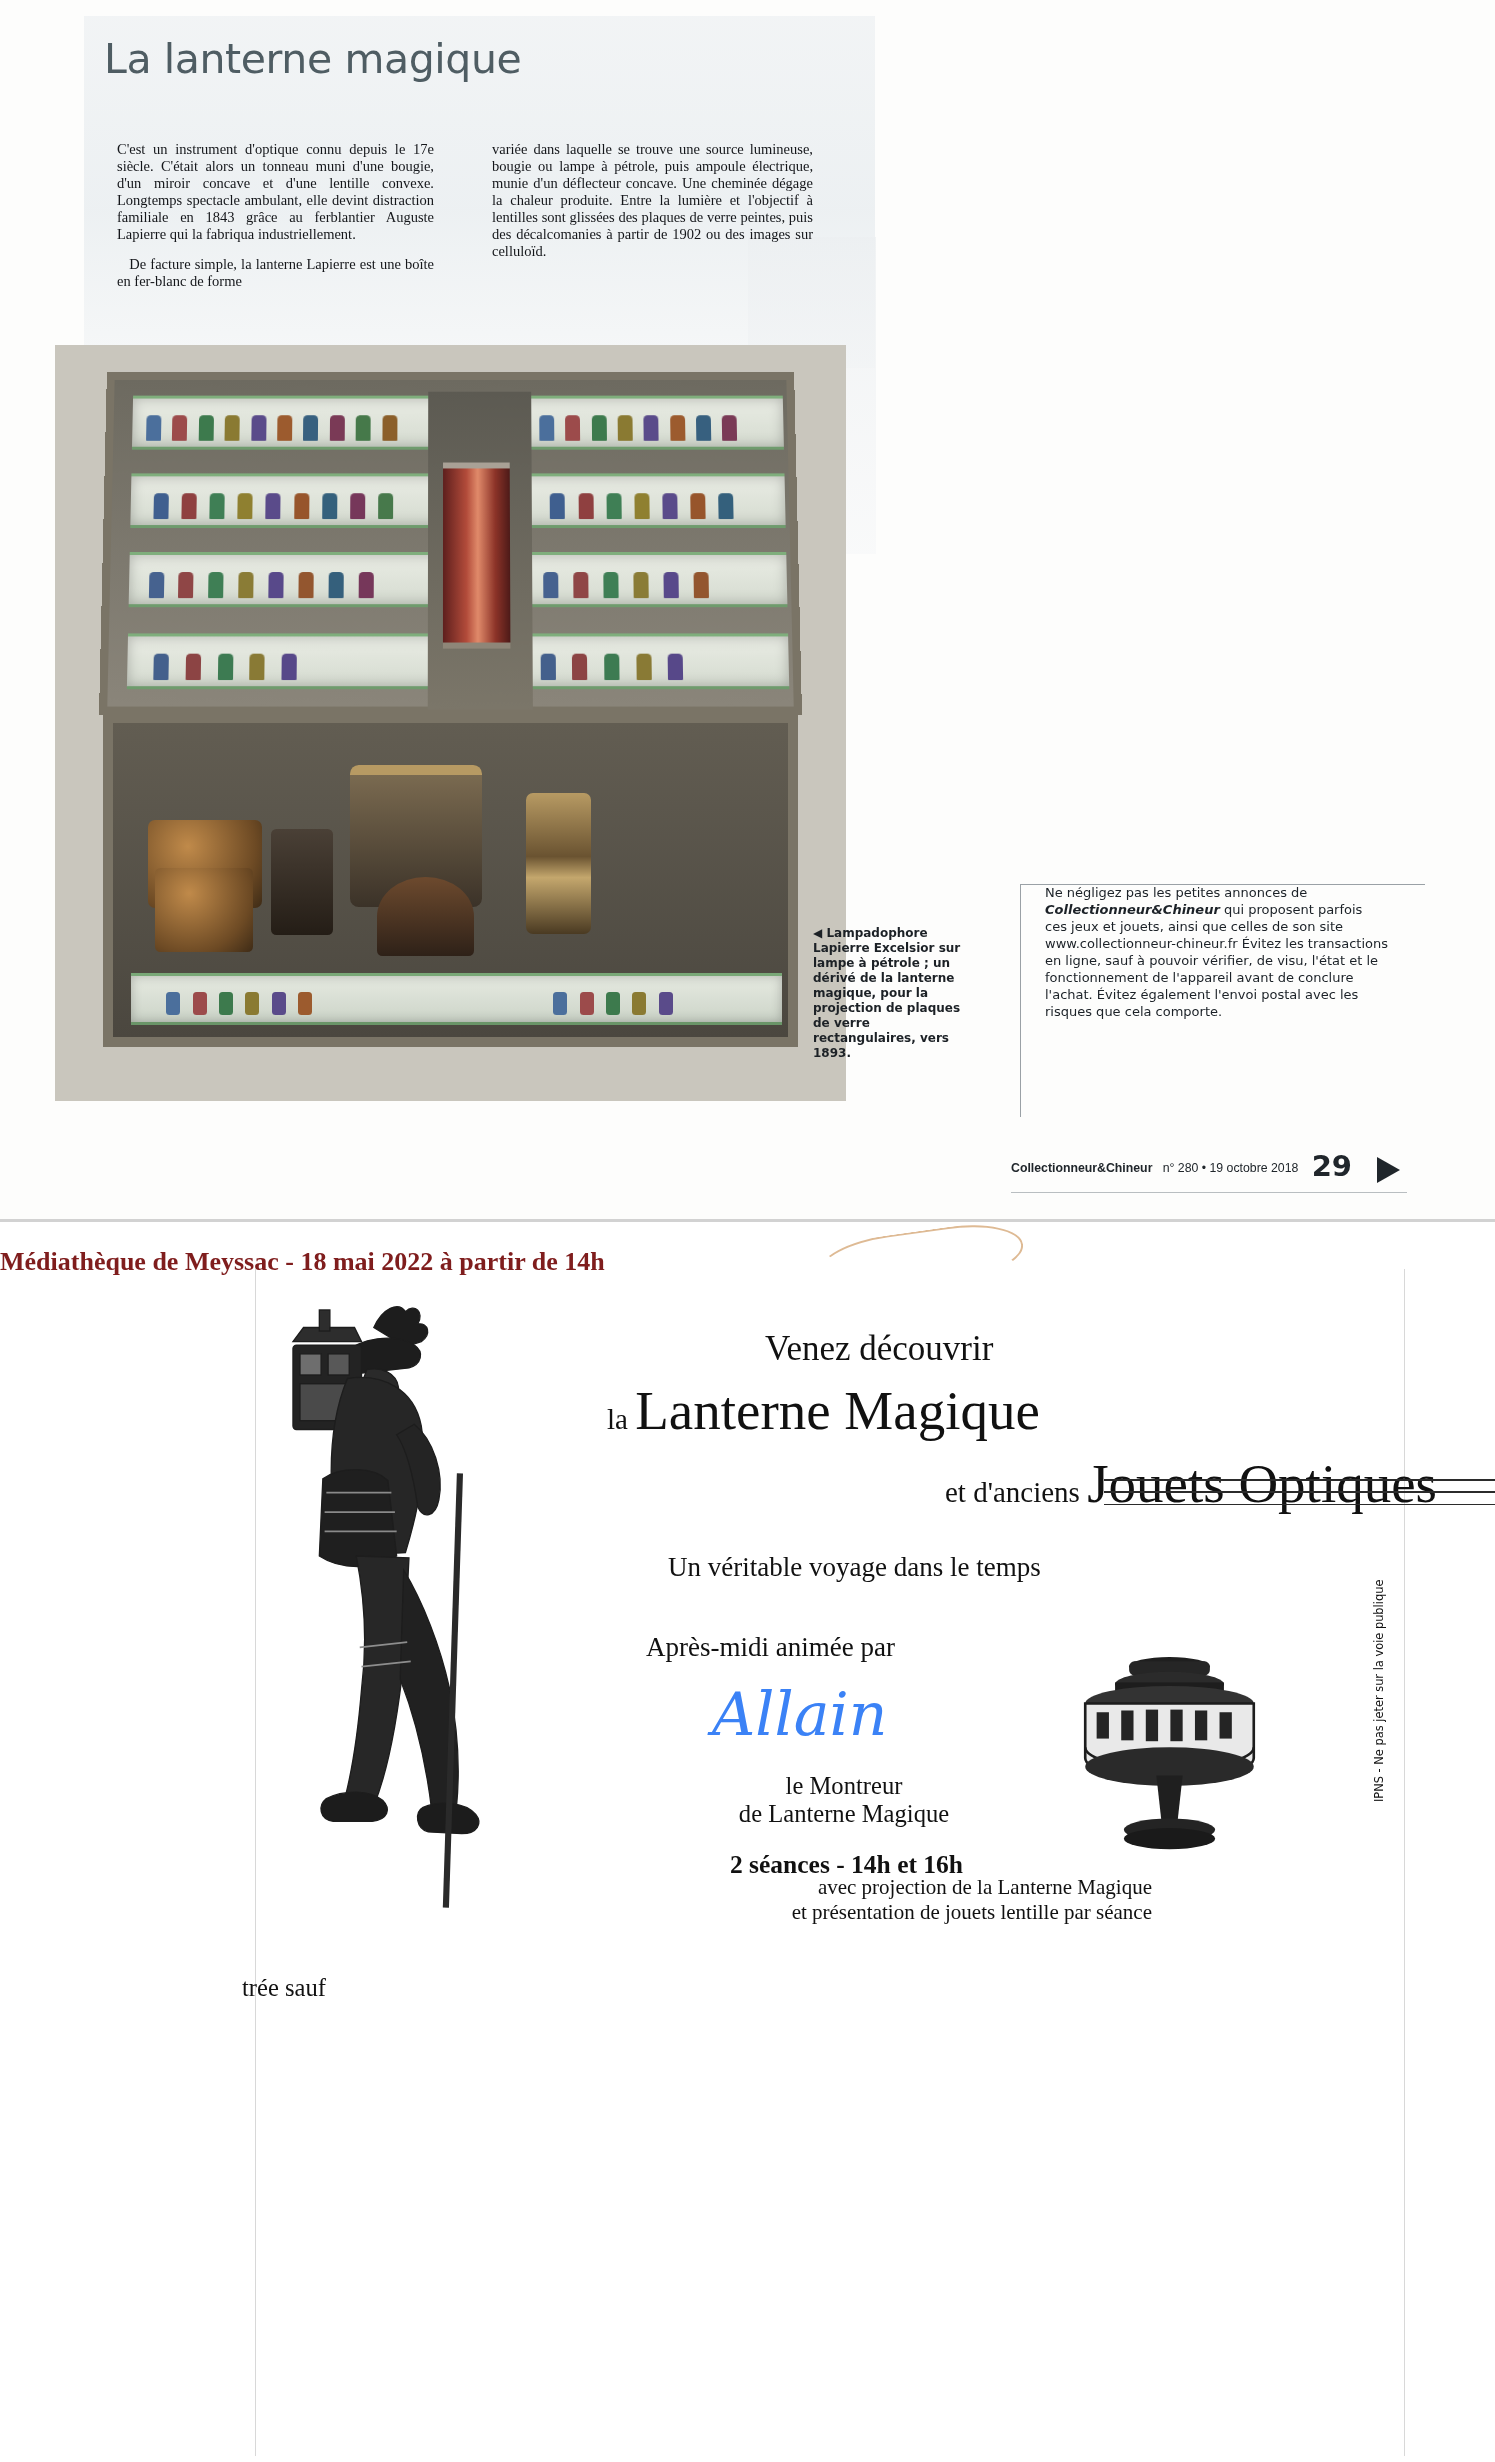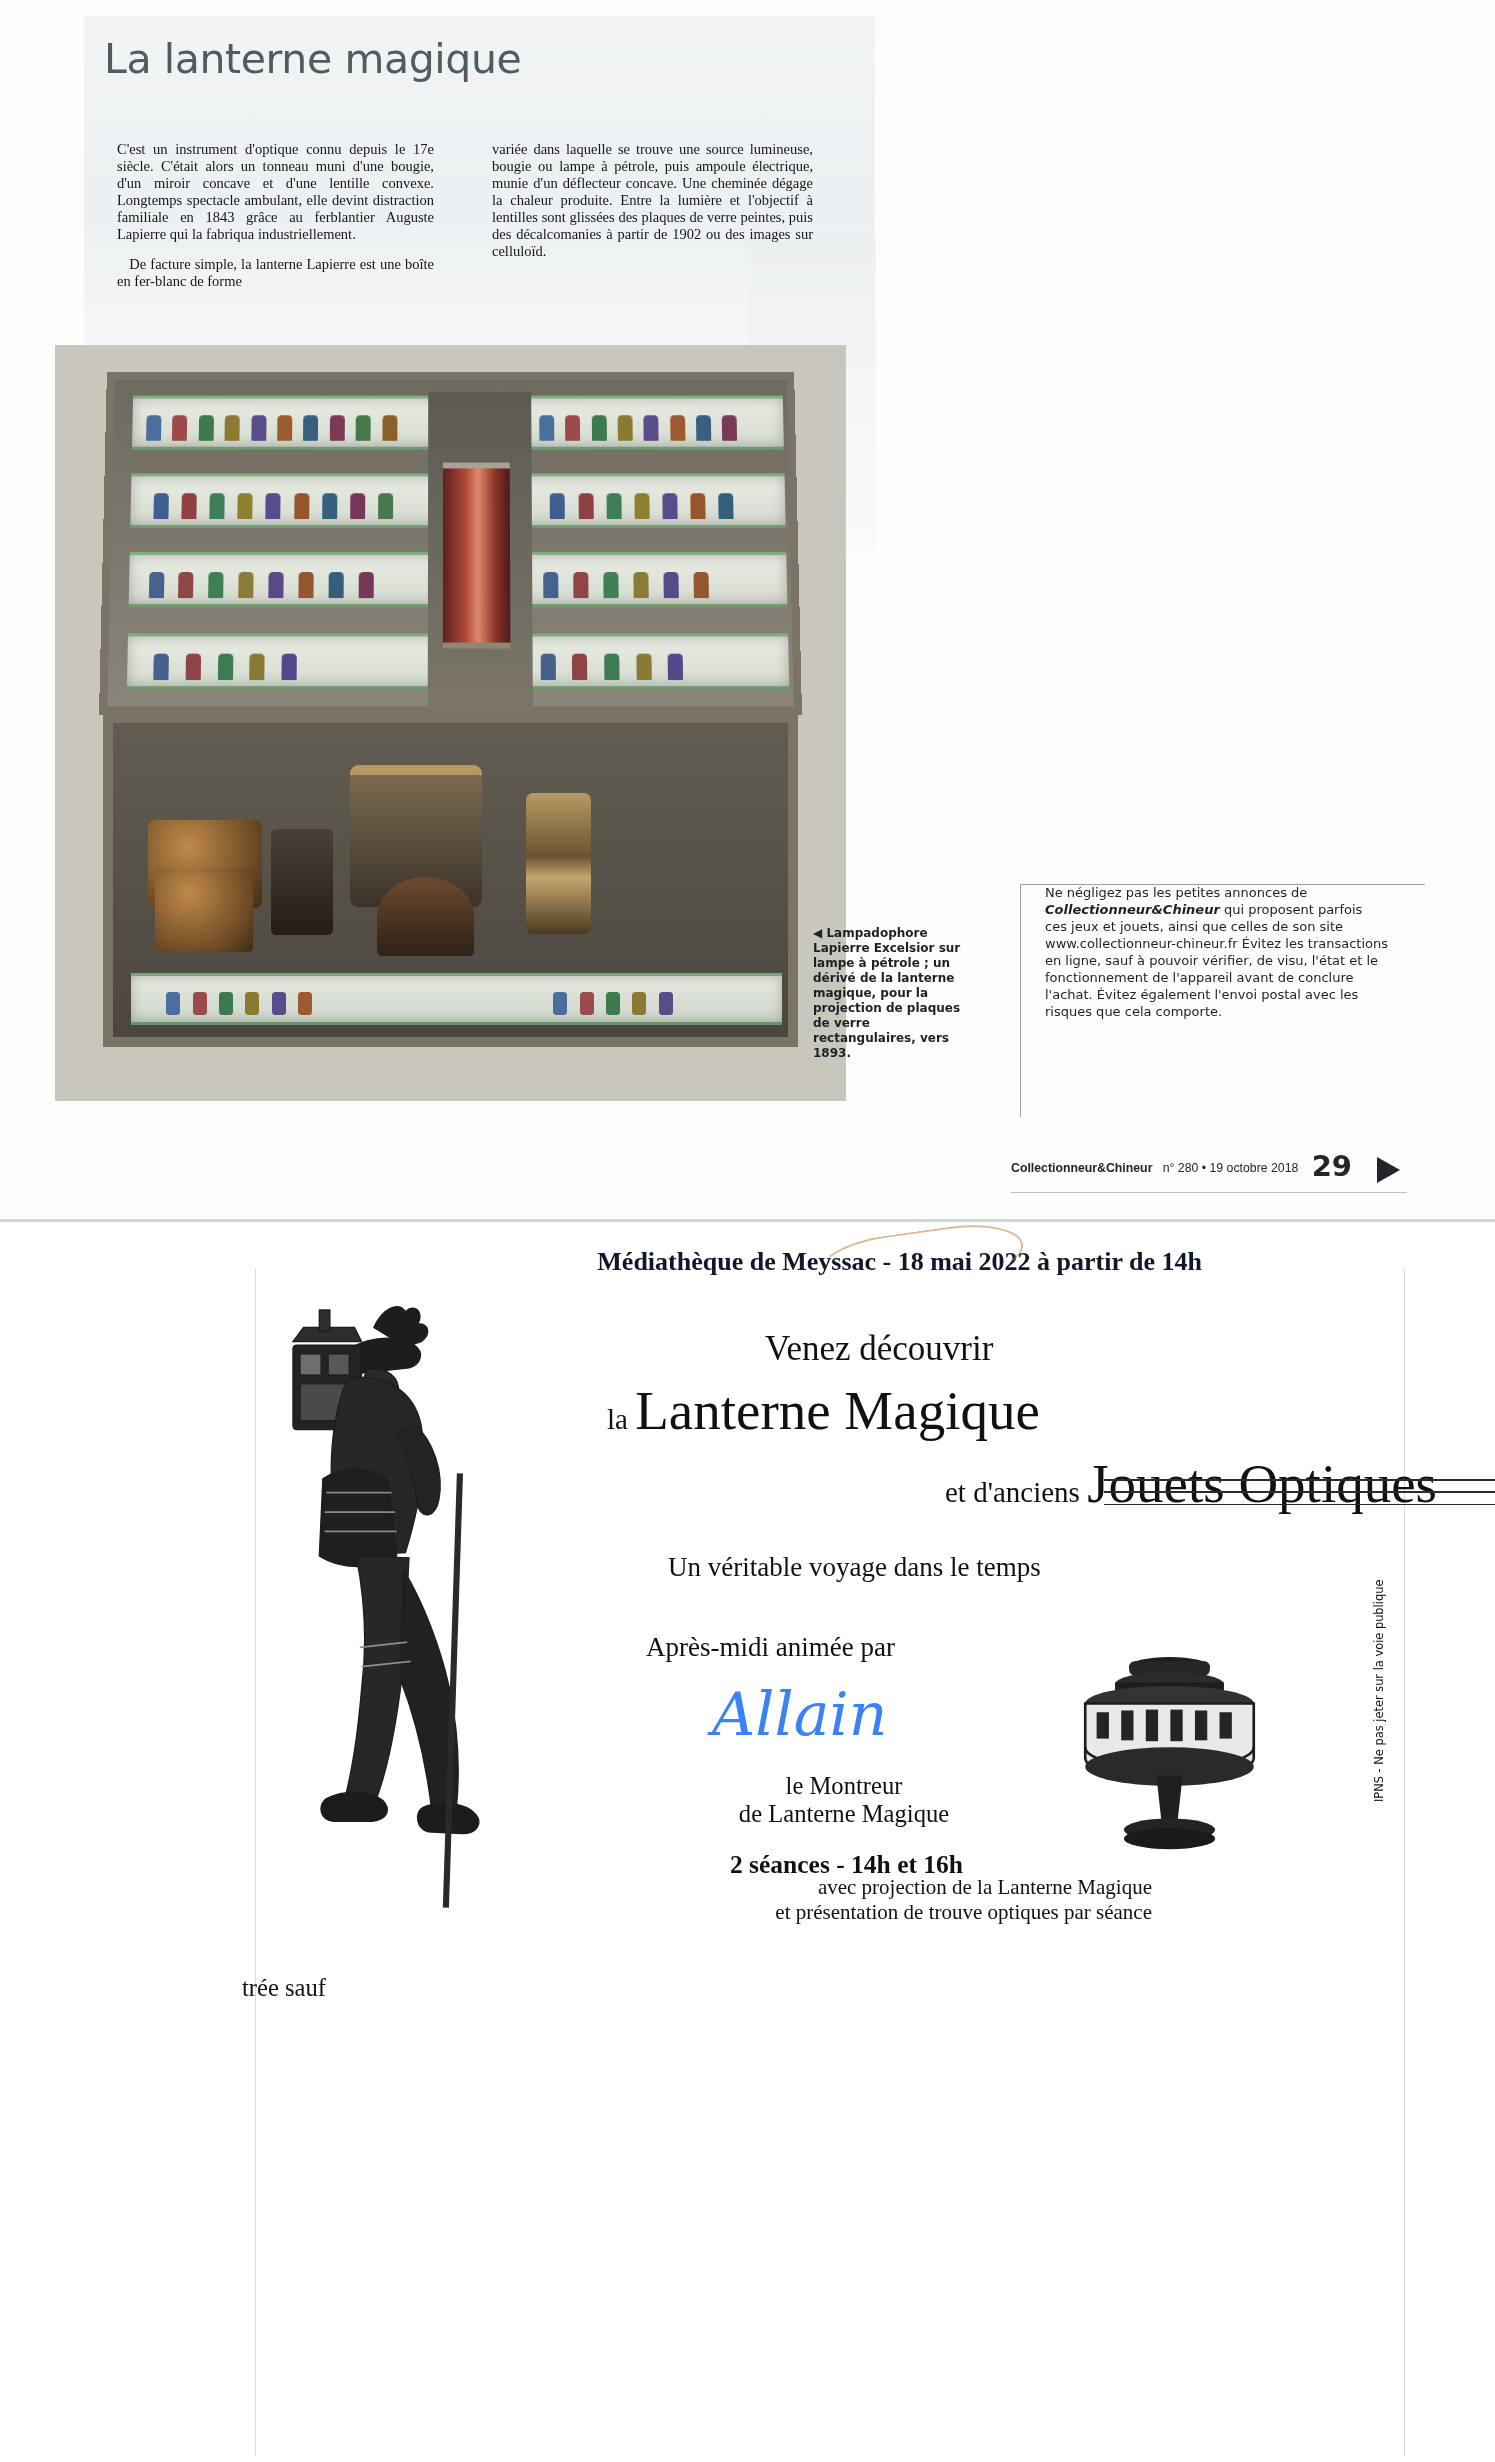--- a/index.html
+++ b/index.html
@@ -213,25 +213,25 @@
   }
   .poster-frame {
     position: absolute; left: 255px; top: 47px; width: 1148px; height: 1187px;
     border-left: 0.9px solid #d8d8d8;
     border-right: 0.9px solid #d8d8d8;
   }
 
   .poster-header {
     position: absolute;
     left: 0; top: 0; width: 1202px;
-    text-align: right;
+    text-align: left;
     font-family: "Liberation Serif", serif;
     font-size: 26px;
     font-weight: 700;
-    color: #0f172a;
+    color: #7f1d1d;
   }
   .poster-header .swash {
     position: absolute; left: 818px; top: -16px;
     width: 202px; height: 51px;
     border: 2.6px solid rgba(196,130,60,.55);
     border-radius: 50%/70%;
     border-left-color: transparent;
     border-bottom-color: transparent;
     transform: rotate(-8deg);
   }
@@ -530,21 +530,21 @@
     <div class="apresmidi">Après-midi animée par</div>
     <div class="allain">Allain</div>
     <div class="montreur">
       <div>le Montreur</div>
       <div>de Lanterne Magique</div>
     </div>
 
     <div class="seances">2 séances - 14h et 16h</div>
     <div class="seances-sub">
       <div>avec projection de la Lanterne Magique</div>
-      <div>et présentation de trouve optiques par séance</div>
+      <div>et présentation de jouets lentille par séance</div>
     </div>
 
     <div class="entree">trée sauf</div>
 
     <div class="zoetrope">
       <svg viewBox="0 0 270 270" xmlns="http://www.w3.org/2000/svg">
         <g>
           <ellipse cx="135" cy="36" rx="46" ry="11" fill="#1f1f1f"></ellipse>
           <rect x="89" y="30" width="92" height="16" rx="6" fill="#262626"></rect>
           <ellipse cx="135" cy="56" rx="62" ry="14" fill="#2b2b2b"></ellipse>

